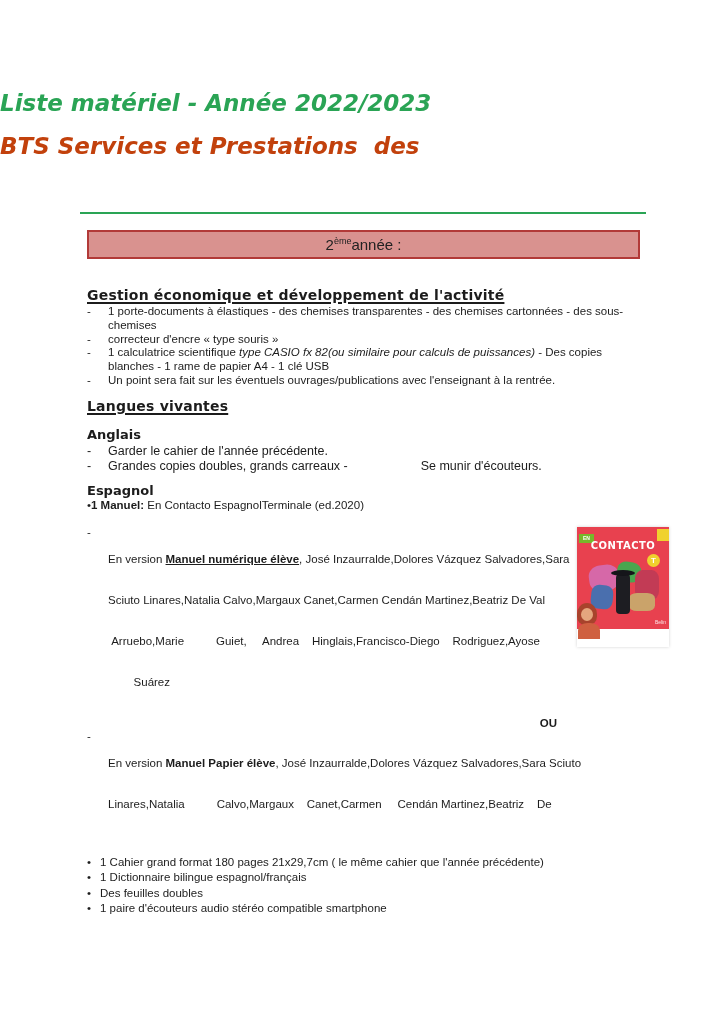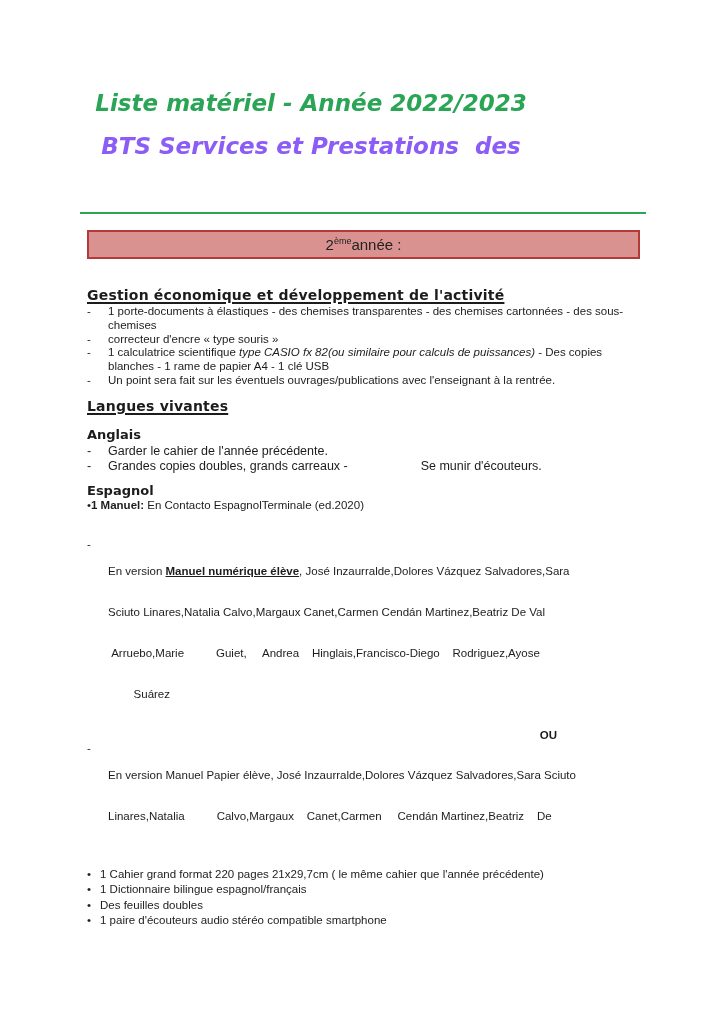--- a/index.html
+++ b/index.html
@@ -1,20 +1,20 @@
 <!DOCTYPE html>
 <html lang="fr"><head>
 <meta charset="utf-8">
 <style>
   html,body{margin:0;padding:0;background:#ffffff;}
   .page{position:relative;width:724px;height:1024px;background:#ffffff;overflow:hidden;
         font-family:"Liberation Sans",sans-serif;color:#1c1c1c;}
 
   
-  .titles{position:absolute;top:82px;left:0;width:622px;text-align:center;}
+  .titles{position:absolute;top:82px;left:0;width:622px;}
   .title-line{font-family:"DejaVu Sans",sans-serif;font-weight:bold;font-style:italic;
               font-size:23px;line-height:43px;white-space:pre-wrap;}
 
   
   .rule{position:absolute;top:212px;left:80px;width:566px;height:2px;}
 
   
   .banner{position:absolute;top:230px;left:87px;width:549px;height:25px;
           border:2px solid #b23a38;background:#d9928f;
           display:flex;align-items:center;justify-content:center;
@@ -30,21 +30,21 @@
   .h-sub{font-family:"DejaVu Sans",sans-serif;font-weight:bold;font-size:13px;line-height:15px;}
 
   .dlist{margin:2px 0 0 0;}
   .ditem{display:flex;align-items:flex-start;}
   .dash{width:21px;flex:0 0 21px;font-size:11.5px;line-height:13.8px;}
   .dtext{flex:1;font-size:11.5px;line-height:13.8px;white-space:pre-wrap;}
   .gestion-list{margin-bottom:10px;}
   .h-langues{margin-bottom:13px;}
   .anglais-list .dash,.anglais-list .dtext{font-size:12.5px;line-height:15px;}
   .anglais-list{margin-bottom:9px;}
-  .manuel-line{font-size:11.5px;line-height:14px;white-space:pre-wrap;margin-bottom:26px;}
+  .manuel-line{font-size:11.5px;line-height:14px;white-space:pre-wrap;margin-bottom:14px;}
   .bookpara .dtext div{font-size:11.5px;line-height:13.2px;white-space:pre-wrap;}
   .ou-line{width:470px;text-align:right;font-weight:bold;font-size:11.5px;line-height:13px;}
   .papier{margin-bottom:16px;}
   .blist{margin-top:0;}
   .bitem{display:flex;align-items:flex-start;font-size:11.5px;line-height:15.5px;}
   .bmark{width:13px;flex:0 0 13px;}
   .btext{flex:1;white-space:pre-wrap;}
 
   
   .notice{position:absolute;top:763px;left:87px;width:570px;
@@ -69,21 +69,21 @@
   .w-face{position:absolute;left:4px;top:81px;width:12px;height:13px;border-radius:50%;background:#e5a67e;}
   .w-torso{position:absolute;left:1px;top:96px;width:22px;height:16px;border-radius:45% 45% 0 0;background:#cf6040;}
 </style>
 </head>
 <body>
 
 <div class="page">
 
   <div class="titles">
     <div class="title-line" style="color:#2aa455;">Liste matériel - Année 2022/2023</div>
-    <div class="title-line" style="color:#8b5cf6;">BTS Services et Prestations  des</div>
+    <div class="title-line" style="color:#c2410c;">BTS Services et Prestations  des</div>
   </div>
 
   <div class="rule" style="background:#2aa455;"></div>
 
   <div class="banner">
     <span><span>2</span><sup>ème</sup><span>année :</span></span>
   </div>
 
   <div class="content">
 
@@ -132,40 +132,60 @@
         <div><span> Arruebo,Marie          Guiet,     Andrea    Hinglais,Francisco-Diego    Rodriguez,Ayose</span></div>
         <div><span>        Suárez</span></div>
       </div>
     </div>
 
     <div class="ou-line">OU</div>
 
     <div class="ditem bookpara papier">
       <span class="dash">-</span>
       <div class="dtext">
-        <div><span>En version </span><span style="font-weight: normal;">Manuel Papier élève</span><span>, José Inzaurralde,Dolores Vázquez Salvadores,Sara Sciuto</span></div>
+        <div><span>En version </span><span style="font-weight: bold;">Manuel Papier élève</span><span>, José Inzaurralde,Dolores Vázquez Salvadores,Sara Sciuto</span></div>
         <div><span>Linares,Natalia          Calvo,Margaux    Canet,Carmen     Cendán Martinez,Beatriz    De</span></div>
       </div>
     </div>
 
     <div class="blist">
       <div class="bitem">
         <span class="bmark">•</span>
-        <div class="btext">1 Cahier grand format 220 pages 21x29,7cm ( le même cahier que l'année précédente)</div>
+        <div class="btext">1 Cahier grand format 180 pages 21x29,7cm ( le même cahier que l'année précédente)</div>
       </div>
       <div class="bitem">
         <span class="bmark">•</span>
         <div class="btext">1 Dictionnaire bilingue espagnol/français</div>
       </div>
       <div class="bitem">
         <span class="bmark">•</span>
         <div class="btext">Des feuilles doubles</div>
       </div>
       <div class="bitem">
         <span class="bmark">•</span>
         <div class="btext">1 paire d'écouteurs audio stéréo compatible smartphone</div>
       </div>
     </div>
   </div>
 
 
+  <div class="book">
+    <div class="book-red">
+      <div class="book-tab"></div>
+      <div class="book-tag">EN</div>
+      <div class="book-title">CONTACTO</div>
+      <div class="book-badge">T</div>
+
+      <div class="blob" style="left:12px;top:38px;width:30px;height:26px;background:#d668a8;border-radius:40%;transform:rotate(-8deg);"></div>
+      <div class="blob" style="left:40px;top:35px;width:24px;height:20px;background:#4aa64f;border-radius:40%;transform:rotate(10deg);"></div>
+      <div class="blob" style="left:58px;top:43px;width:24px;height:30px;background:#c23b55;border-radius:30%;"></div>
+      <div class="blob" style="left:14px;top:58px;width:22px;height:24px;background:#4a6fae;border-radius:35%;transform:rotate(6deg);"></div>
+      <div class="blob" style="left:52px;top:66px;width:26px;height:18px;background:#caa36a;border-radius:30%;"></div>
+      <div class="blob" style="left:39px;top:47px;width:14px;height:40px;background:#1d1d22;border-radius:4px;"></div>
+      <div class="blob" style="left:34px;top:43px;width:24px;height:6px;background:#15151a;border-radius:50%;"></div>
+      <div class="book-publisher">Belin</div>
+    </div>
+    <div class="w-hair"></div>
+    <div class="w-face"></div>
+    <div class="w-torso"></div>
+  </div>
 
 </div>
 
 </body></html>

